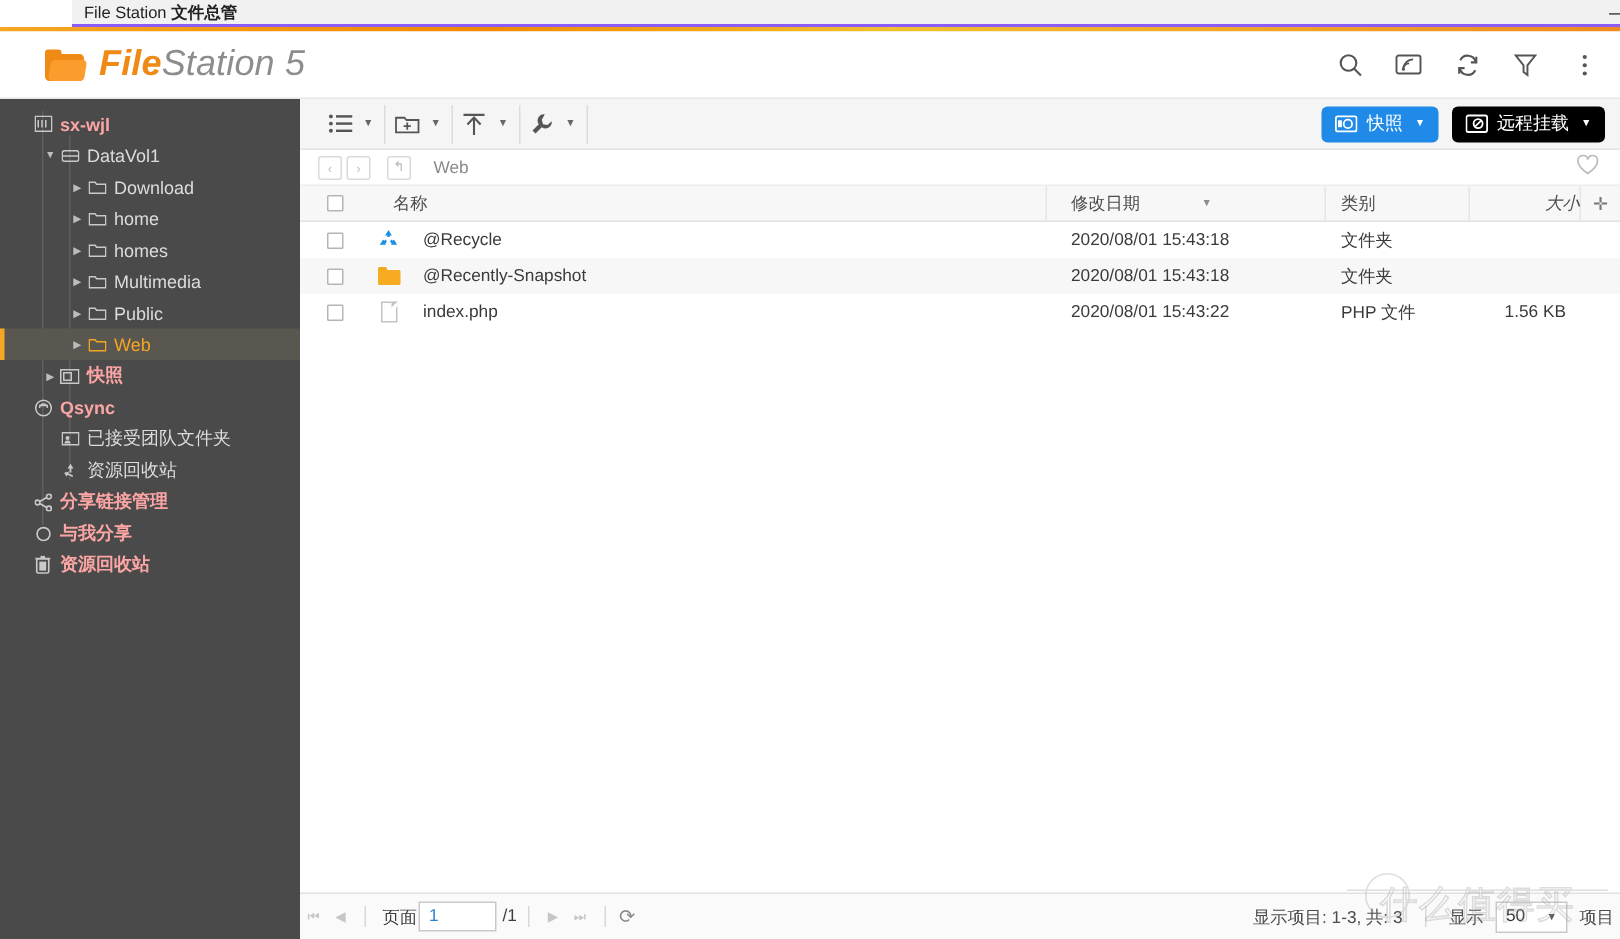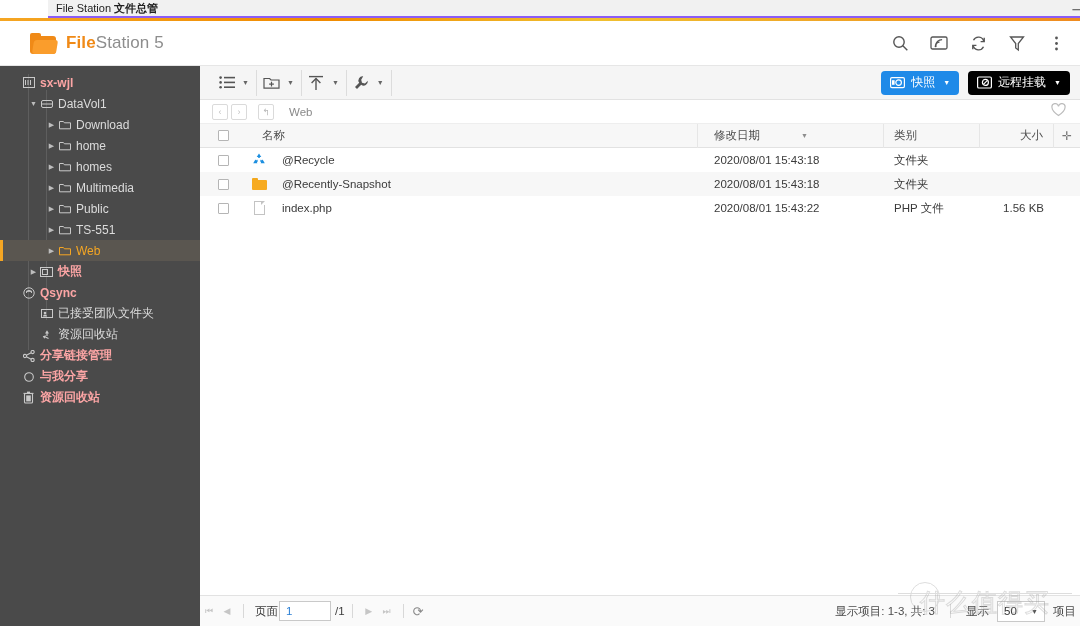--- a/index.html
+++ b/index.html
@@ -53,21 +53,21 @@
     background: #f08a17; border-radius: 2px 2px 0 0;
   }
   .folder-icon .body {
     position: absolute; left: 0; top: 3px; width: 26px; height: 18px;
     background: #f08a17; border-radius: 2px 3px 3px 3px;
   }
   .folder-icon .inner {
     position: absolute; left: 3px; top: 7px; width: 24px; height: 14px;
     background: #fa9d2c; border-radius: 3px; transform: skewX(-9deg);
   }
-  .logo-text { font-size: 17px; letter-spacing: .1px; }
+  .logo-text { font-size: 24px; letter-spacing: .1px; font-style: italic; }
   .logo-text .file { color: #f08a17; font-weight: bold; }
   .logo-text .station { color: #8d8d8d; font-weight: normal; }
   .header-icons {
     position: absolute; right: 14px; top: 0; height: 45px;
     display: flex; align-items: center; gap: 19px;
   }
   .hicon { cursor: pointer; display: flex; align-items: center; justify-content: center; width: 20px; height: 20px; }
 
   
   .main { display: flex; width: 1080px; height: 560px; }
@@ -154,21 +154,21 @@
   
   .table-head {
     height: 24px; background: #f7f7f7; border-bottom: 1px solid #e2e2e2;
     display: flex; align-items: center; font-size: 11.5px; color: #4c4c4c;
   }
   .th { display: flex; align-items: center; height: 24px; border-right: 1px solid #e6e6e6; }
   .th.check { width: 46px; justify-content: center; border-right: none; }
   .th.name { width: 452px; padding-left: 16px; }
   .th.date { width: 186px; padding-left: 16px; gap: 36px; }
   .th.type { width: 96px; padding-left: 10px; }
-  .th.size { width: 74px; padding-left: 10px; justify-content: flex-end; padding-right: 10px; }
+  .th.size { width: 74px; padding-left: 10px; justify-content: flex-end; padding-right: 0; font-style: italic; }
   .th.plus { width: 26px; justify-content: center; border-right: none; color: #777; font-size: 12px; cursor: pointer; }
   .sortcaret { font-size: 7px; color: #8d8d8d; margin-left: 5px; }
 
   .cb {
     width: 11px; height: 11px; border: 1px solid #b5b5b5; background: #fff;
     border-radius: 1px; display: inline-block; cursor: pointer;
   }
 
   .rows { flex: 1; overflow: hidden; }
   .trow {
@@ -379,30 +379,20 @@
         <div class="tree-row">
           <span style="display:inline-block;width:46px"></span>
           <span class="arrow ">▶</span>
           <span class="ficon">
             <svg width="12" height="10" viewBox="0 0 12 10">
               <path d="M0.5 1.5 L4.4 1.5 L5.4 2.8 L11.5 2.8 L11.5 8.8 L0.5 8.8 Z" fill="none" stroke="currentColor" stroke-width="1"></path>
             </svg>
           </span>
           <span class="lbl">Public</span>
         </div>
-        <div class="tree-row">
-          <span style="display:inline-block;width:46px"></span>
-          <span class="arrow ">▶</span>
-          <span class="ficon">
-            <svg width="12" height="10" viewBox="0 0 12 10">
-              <path d="M0.5 1.5 L4.4 1.5 L5.4 2.8 L11.5 2.8 L11.5 8.8 L0.5 8.8 Z" fill="none" stroke="currentColor" stroke-width="1"></path>
-            </svg>
-          </span>
-          <span class="lbl">TS-551</span>
-        </div>
         <div class="tree-row selected">
           <span class="sel-bar"></span>
           <span style="display:inline-block;width:46px"></span>
           <span class="arrow ">▶</span>
           <span class="ficon">
             <svg width="12" height="10" viewBox="0 0 12 10">
               <path d="M0.5 1.5 L4.4 1.5 L5.4 2.8 L11.5 2.8 L11.5 8.8 L0.5 8.8 Z" fill="none" stroke="currentColor" stroke-width="1"></path>
             </svg>
           </span>
           <span class="lbl">Web</span>

